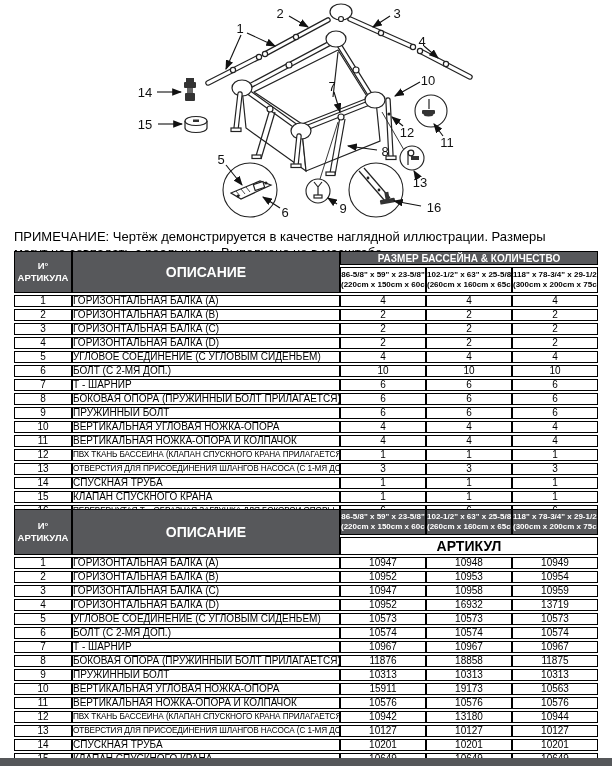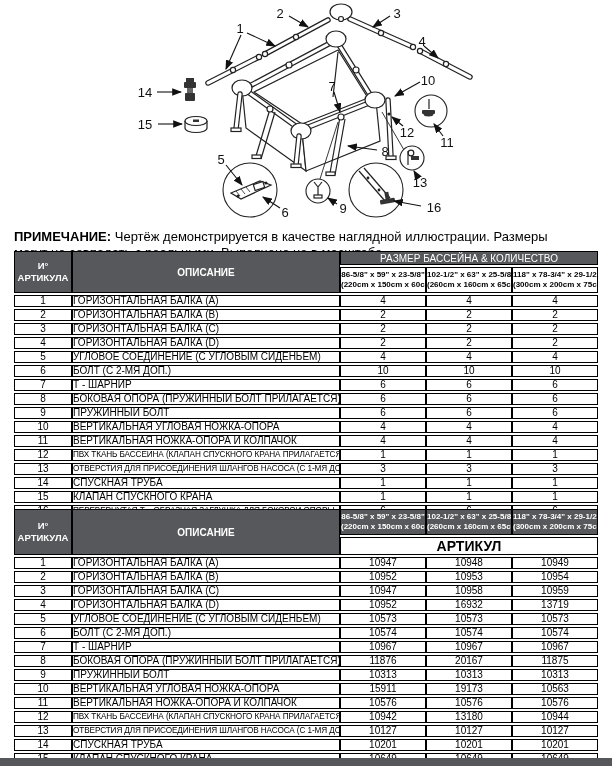--- a/index.html
+++ b/index.html
@@ -13,30 +13,30 @@
   .thin{stroke:#222;stroke-width:.8;fill:none;}
   .rail-o{stroke:#222;stroke-width:5.5;stroke-linecap:round;fill:none;}
   .rail-i{stroke:#fff;stroke-width:3.1;stroke-linecap:round;fill:none;}
   .blob{fill:#fff;stroke:#222;stroke-width:1.2;}
   .circ{fill:#fff;stroke:#222;stroke-width:1.1;}
   .lbl{font:13px "Liberation Sans",sans-serif;fill:#111;text-anchor:middle;dominant-baseline:central;}
   .arrow{stroke:#111;stroke-width:1.1;fill:none;marker-end:url(#ah);}
   .leader{stroke:#222;stroke-width:.9;fill:none;}
   
   .note{position:absolute;left:14px;top:216px;width:566px;font-size:13px;line-height:1.2;}
-  .note b{font-weight:bold;}
+  .note b{font-weight:normal;}
   
   .tbl-wrap{position:absolute;left:14px;}
   #t1{top:249px;} #t2{top:507px;}
   table.parts{border-collapse:separate;border-spacing:0 2px;table-layout:fixed;width:584px;}
   table.parts th,table.parts td{border:1px solid #000;overflow:hidden;white-space:nowrap;padding:0;}
   th.dark{background:#57585b;color:#fff;}
   th.numcol{width:56px;font-size:9.5px;line-height:1.25;font-weight:bold;}
-  th.desccol{width:266px;font-size:10px;font-weight:bold;}
-  th.band{font-size:10px;height:12px;font-weight:normal;}
+  th.desccol{width:266px;font-size:14px;font-weight:bold;}
+  th.band{font-size:10px;height:12px;font-weight:bold;}
   th.band-light{background:#fff;color:#000;font-size:14px;height:12px;font-weight:bold;}
   th.size{width:84px;font-size:8px;line-height:1.25;height:24px;font-weight:bold;}
   th.size-light{background:#fff;color:#000;}
   td.c{text-align:center;font-size:10px;height:10px;line-height:10px;}
   td.desc{text-align:left;font-size:10px;height:10px;line-height:10px;padding-left:3px;}
   td.desc.condensed{font-size:8.2px;letter-spacing:-0.1px;}
   
   .footer-bar{position:absolute;left:0;bottom:0;width:612px;height:8px;background:#55575a;}
 </style>
 </head>
@@ -417,21 +417,21 @@
           <td class="c">7</td>
           <td class="desc">Т - ШАРНИР</td>
           <td class="c">10967</td>
           <td class="c">10967</td>
           <td class="c">10967</td>
         </tr>
         <tr>
           <td class="c">8</td>
           <td class="desc">БОКОВАЯ ОПОРА (ПРУЖИННЫЙ БОЛТ ПРИЛАГАЕТСЯ)</td>
           <td class="c">11876</td>
-          <td class="c">20167</td>
+          <td class="c">18858</td>
           <td class="c">11875</td>
         </tr>
         <tr>
           <td class="c">9</td>
           <td class="desc">ПРУЖИННЫЙ БОЛТ</td>
           <td class="c">10313</td>
           <td class="c">10313</td>
           <td class="c">10313</td>
         </tr>
         <tr>

